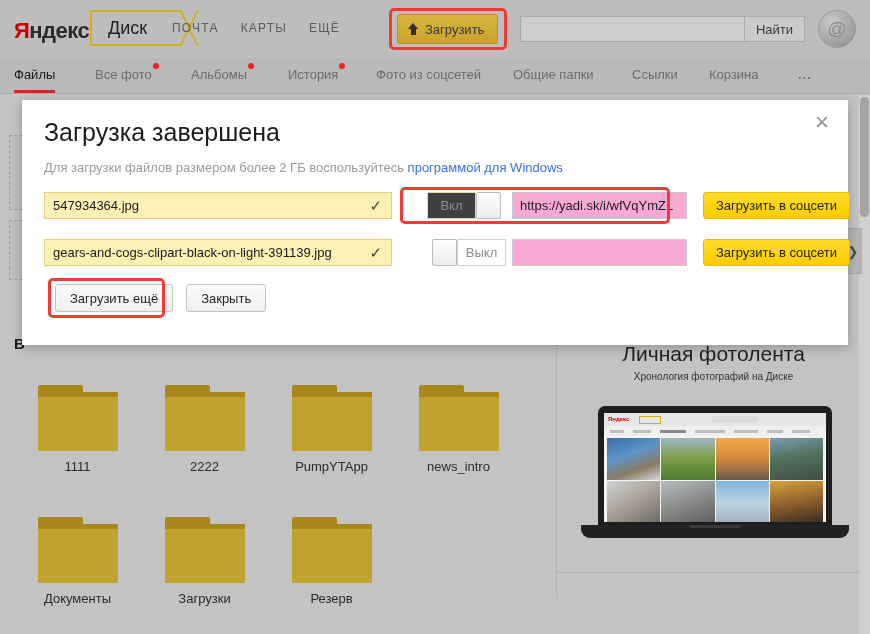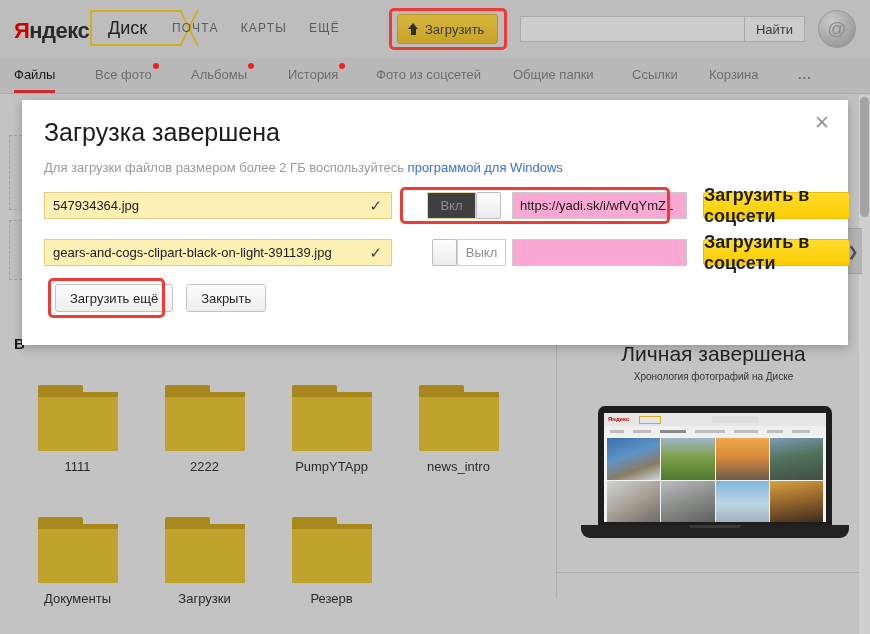--- a/index.html
+++ b/index.html
@@ -288,21 +288,21 @@
     border: 1px solid #cacaca; background: #f9a8d4;
     font-size: 13px; color: #1b1b1b; padding: 0 7px;
     outline: none; font-family: "Liberation Sans", sans-serif;
   }
   .social-btn {
     position: absolute; top: 0; left: 659px;
     width: 147px; height: 27px;
     background: linear-gradient(#ffdd2d,#fccc00);
     border: 1px solid #e5bd05; border-radius: 3px;
     display: flex; align-items: center; justify-content: center;
-    font-size: 18px; color: #1f1f1f; cursor: pointer; font-weight: bold;
+    font-size: 13px; color: #1f1f1f; cursor: pointer;
   }
 
   .hl-red {
     position: absolute; border: 3px solid #ef3b36; border-radius: 5px;
     pointer-events: none;
   }
 
   .btn-light {
     height: 28px; padding: 0 14px;
     background: linear-gradient(#fdfdfd,#eeeeee);
@@ -426,21 +426,21 @@
     <div class="folder-item">
       <div class="folder-icon">
           <div class="tabtop"></div>
           <div class="body"></div>
         </div>
       <div class="folder-name">Резерв</div>
     </div>
   </div>
 
   <div class="promo">
-    <div class="promo-title">Личная завершена</div>
+    <div class="promo-title">Личная фотолента</div>
     <div class="promo-sub">Хронология фотографий на Диске</div>
     <div class="laptop">
       <div class="lap-screen">
         <div class="lap-inner">
           <div class="lap-topbar">
             <div class="lap-logo">Яндекс</div>
             <div class="lap-disk"></div>
             <div class="lap-search"></div>
           </div>
           <div class="lap-tabs">

